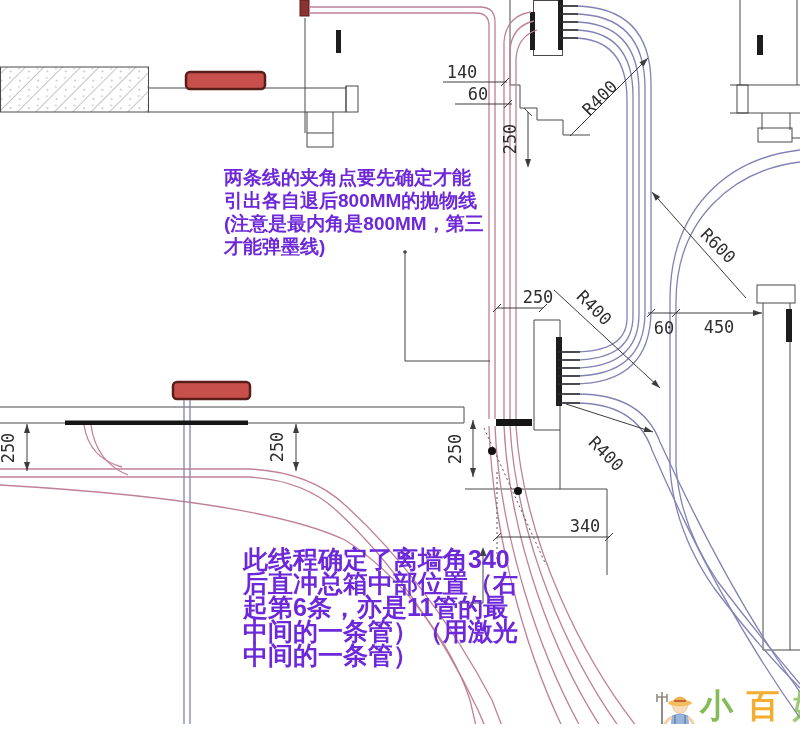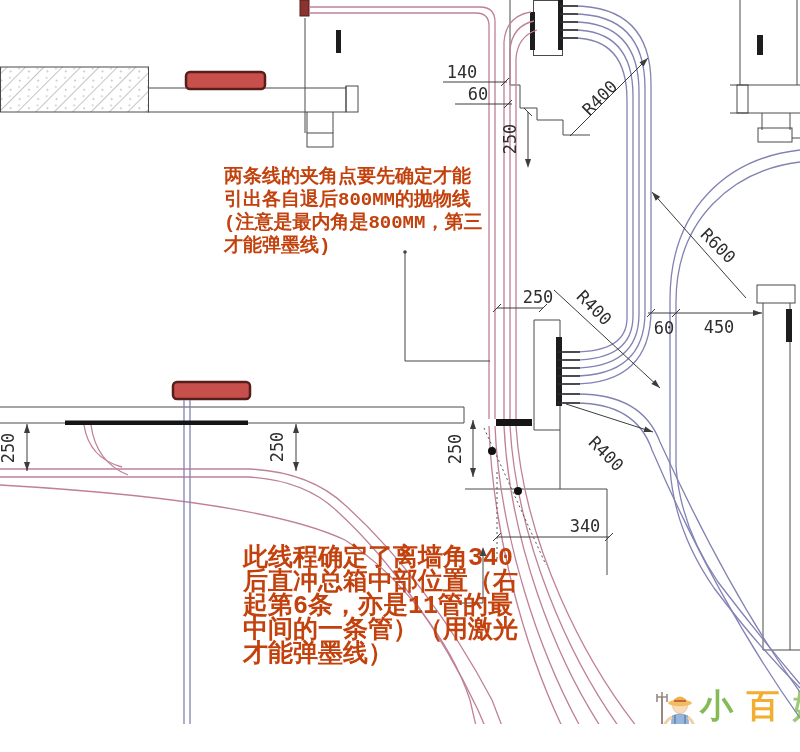--- a/index.html
+++ b/index.html
@@ -1,21 +1,21 @@
 <!DOCTYPE html>
 <html><head>
 <meta charset="utf-8">
 <style>
   html,body{margin:0;padding:0;background:#ffffff;}
   .stage{position:relative;width:800px;height:724px;background:#ffffff;overflow:hidden;
          font-family:"Liberation Sans", sans-serif;}
   .stage svg.plan{position:absolute;left:0;top:0;}
   .dimtxt{font-family:"DejaVu Sans Mono","Liberation Mono",monospace;font-size:17px;fill:#2e2e2e;}
-  .note{position:absolute;color:#c2410c;font-weight:700;
-        font-family:Liberation Mono, monospace;}
+  .note{position:absolute;color:#6d28d9;font-weight:700;
+        font-family:Liberation Sans, sans-serif;}
   .note .ln{white-space:nowrap;}
   .note1{left:224px;top:166px;font-size:19px;line-height:23px;}
   .note2{left:243px;top:547px;font-size:25px;line-height:24px;}
   .watermark{position:absolute;left:655px;top:686px;width:150px;height:66px;opacity:0.92;}
   .wm-farmer{position:absolute;left:0;top:2px;}
   .wm-chars{position:absolute;left:45px;top:-2px;font-size:33px;font-weight:700;
             font-family:"DejaVu Serif","Liberation Serif",serif;letter-spacing:1px;white-space:nowrap;}
   .wm-url{position:absolute;left:42px;top:40px;font-size:13px;
           font-family:"DejaVu Sans Mono","Liberation Mono",monospace;font-weight:700;}
 </style>
@@ -190,21 +190,21 @@
   <div class="ln">引出各自退后800MM的抛物线</div>
   <div class="ln">(注意是最内角是800MM，第三</div>
   <div class="ln">才能弹墨线)</div>
 </div>
 
 <div class="note note2">
   <div class="ln">此线程确定了离墙角340</div>
   <div class="ln">后直冲总箱中部位置（右</div>
   <div class="ln">起第6条，亦是11管的最</div>
   <div class="ln">中间的一条管）（用激光</div>
-  <div class="ln">才能弹墨线）</div>
+  <div class="ln">中间的一条管）</div>
 </div>
 
 <div class="watermark">
   <svg class="wm-farmer" width="44" height="62" viewBox="0 0 44 62">
     <path d="M7,8 V54" stroke="#8d8178" stroke-width="2" fill="none"></path>
     <path d="M2,14 V6 M7,12 V4 M12,14 V6 M2,9 H12" stroke="#8d8178" stroke-width="1.6" fill="none"></path>
     <circle cx="25" cy="18" r="7.5" fill="#f7d9b5" stroke="#d9b48c" stroke-width="0.6"></circle>
     <path d="M16,15 Q25,2 34,15 Z" fill="#eda93f"></path>
     <ellipse cx="25" cy="15" rx="12" ry="3.2" fill="#f3b74f"></ellipse>
     <path d="M19,13 H31" stroke="#c2572b" stroke-width="2"></path>

